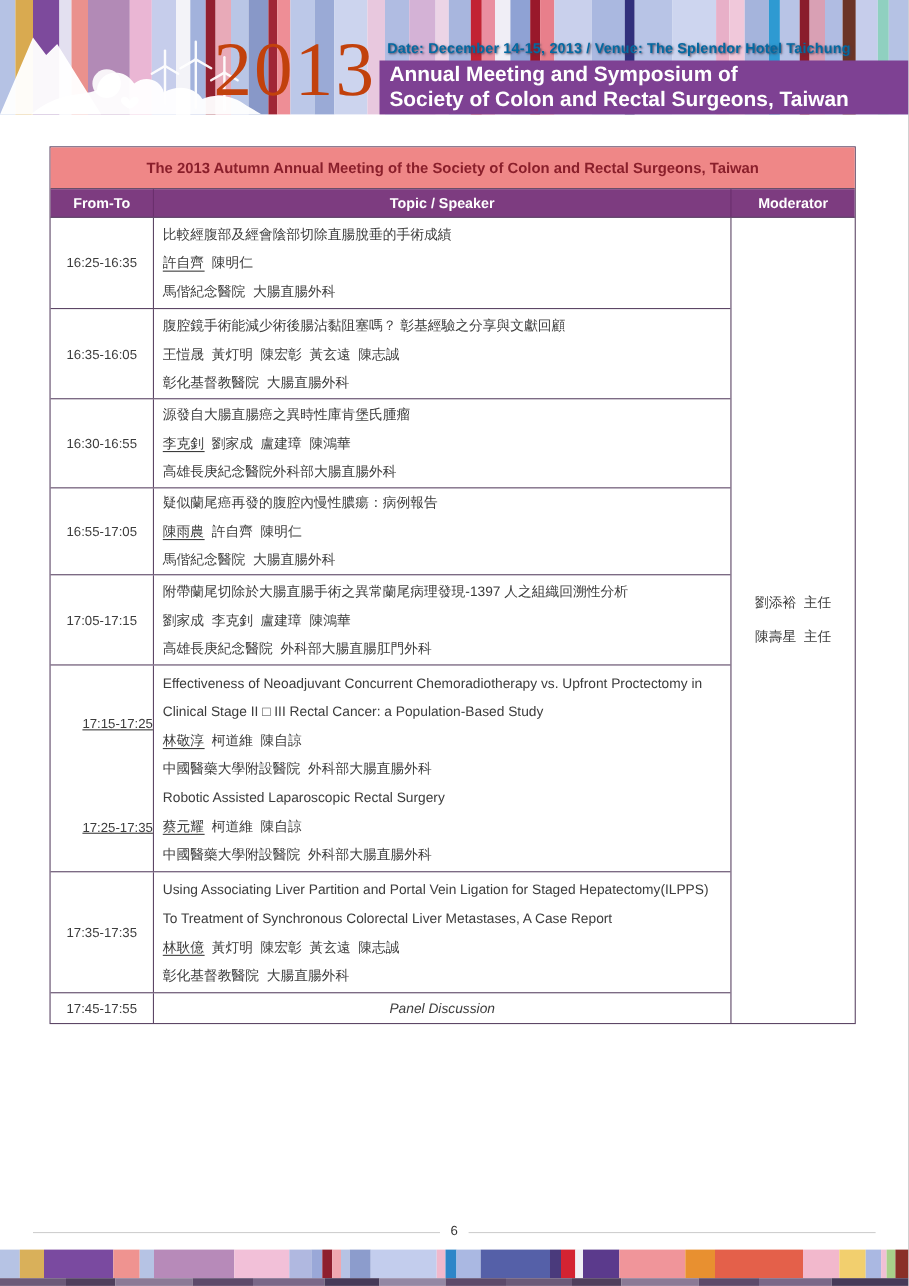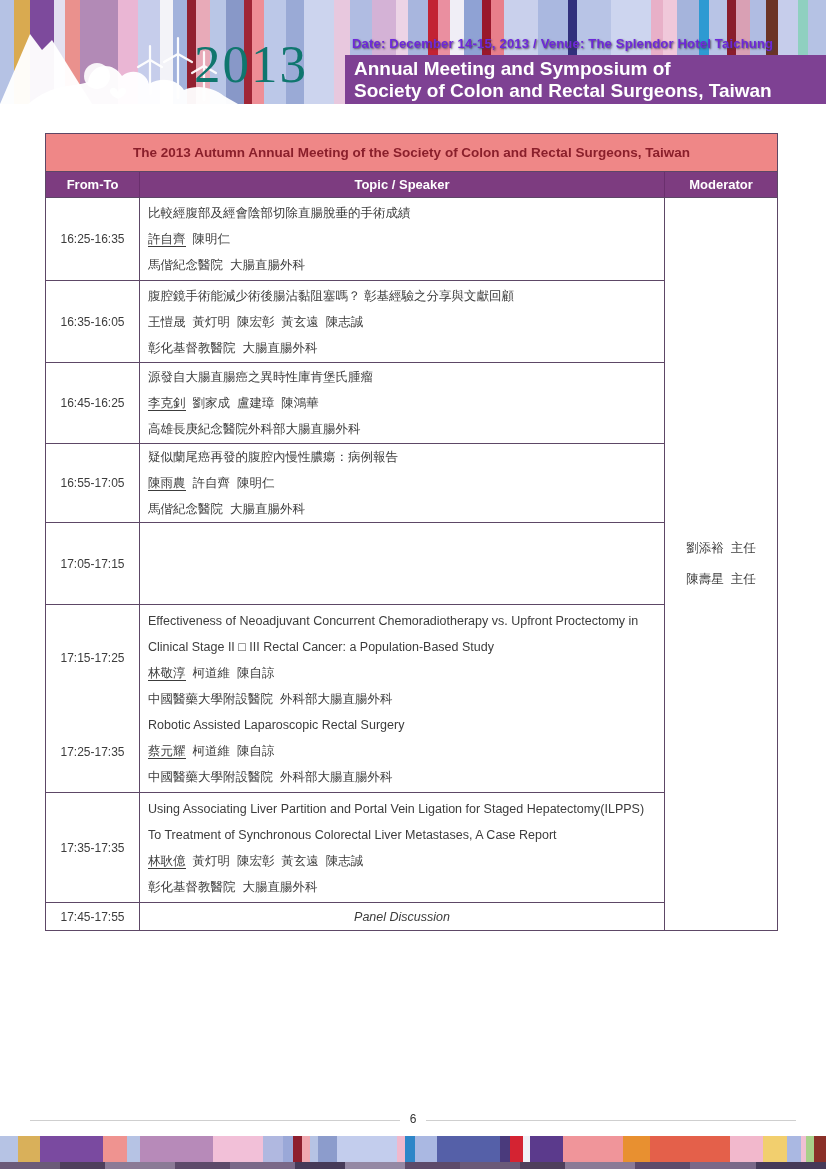--- a/index.html
+++ b/index.html
@@ -5,24 +5,24 @@
   * { margin:0; padding:0; box-sizing:border-box; }
   body { background:#888; }
   .page { position:relative; width:826px; height:1169px; background:#ffffff;
           font-family:"Liberation Sans","DejaVu Sans",sans-serif; overflow:hidden; margin:0 auto; }
 
   
   .banner { position:absolute; left:0; top:0; width:826px; height:104px; }
   .stripes { position:absolute; left:0; top:0; width:826px; height:104px; display:flex; }
   .stripe { height:100%; flex:0 0 auto; }
   .banner-illustration { position:absolute; left:0; top:20px; }
-  .banner-year { position:absolute; left:194px; top:24px; color:#0f766e;
+  .banner-year { position:absolute; left:194px; top:24px; color:#c2410c;
                  font-family:"Liberation Serif","DejaVu Serif",serif;
-                 font-size:53px; line-height:80px; letter-spacing:2px; }
-  .banner-datevenue { position:absolute; left:352px; top:36px; color:#6d28d9;
+                 font-size:70px; line-height:80px; letter-spacing:2px; }
+  .banner-datevenue { position:absolute; left:352px; top:36px; color:#0369a1;
                       font-size:13px; font-weight:bold; letter-spacing:0.2px;
                       text-shadow:1px 1px 2px rgba(70,60,80,0.9); }
   .banner-box { position:absolute; left:345px; top:55px; width:481px; height:49px;
                 background:#7e4193; color:#ffffff; padding:3px 0 0 9px; }
   .banner-box div { font-size:19px; font-weight:bold; line-height:22px; }
 
   
   .conference-table { position:absolute; left:45px; top:133px; width:733px;
                       border:1px solid #5d4766; color:#3c3c3c; }
   .t-title { height:38px; background:#ef8787; color:#8a1f2b; font-size:13.5px; font-weight:bold;
@@ -36,21 +36,21 @@
 
   .t-body { display:flex; }
   .t-left { width:618px; }
   .t-mod  { flex:1; border-left:1px solid #5d4766; display:flex; flex-direction:column;
             align-items:center; justify-content:center; gap:14px; font-size:12.5px; white-space:pre-wrap; }
 
   .trow { display:flex; border-bottom:1px solid #5d4766; }
   .trow:last-child { border-bottom:none; }
   .cell-time { width:94px; border-right:1px solid #5d4766; display:flex; align-items:center;
                justify-content:center; font-size:12px; }
-  .cell-time.dual { flex-direction:column; align-items:center; }
+  .cell-time.dual { flex-direction:column; align-items:flex-end;text-decoration:underline; }
   .dual .t-a { flex:4; display:flex; align-items:center; justify-content:center; }
   .dual .t-b { flex:3; display:flex; align-items:center; justify-content:center; }
   .cell-topic { width:524px; padding:2px 8px; font-size:12.5px; display:flex;
                 flex-direction:column; justify-content:center; }
   .cell-panel { width:524px; display:flex; align-items:center; justify-content:center; font-size:12.5px;font-style:italic; }
   .line { line-height:26px; white-space:pre-wrap; }
   .u-lead { border-bottom:1px solid #3c3c3c; }
   .u-lead:empty { border-bottom:none; }
 
   
@@ -173,39 +173,44 @@
         <div class="trow" style="height:82px">
           <div class="cell-time">16:35-16:05</div>
           <div class="cell-topic">
             <div class="line">腹腔鏡手術能減少術後腸沾黏阻塞嗎？ 彰基經驗之分享與文獻回顧</div>
             <div class="line"><span class="u-lead"></span><span>王愷晟  黃灯明  陳宏彰  黃玄遠  陳志誠</span></div>
             <div class="line">彰化基督教醫院  大腸直腸外科</div>
           </div>
         </div>
 
         <div class="trow" style="height:81px">
-          <div class="cell-time">16:45-16:25</div>
+          <div class="cell-time">16:30-16:55</div>
           <div class="cell-topic">
             <div class="line">源發自大腸直腸癌之異時性庫肯堡氏腫瘤</div>
             <div class="line"><span class="u-lead">李克釗</span><span>  劉家成  盧建璋  陳鴻華</span></div>
             <div class="line">高雄長庚紀念醫院外科部大腸直腸外科</div>
           </div>
         </div>
 
         <div class="trow" style="height:79px">
           <div class="cell-time">16:55-17:05</div>
           <div class="cell-topic">
             <div class="line">疑似蘭尾癌再發的腹腔內慢性膿瘍：病例報告</div>
             <div class="line"><span class="u-lead">陳雨農</span><span>  許自齊  陳明仁</span></div>
             <div class="line">馬偕紀念醫院  大腸直腸外科</div>
           </div>
         </div>
 
         <div class="trow" style="height:82px">
           <div class="cell-time">17:05-17:15</div>
+          <div class="cell-topic">
+            <div class="line">附帶蘭尾切除於大腸直腸手術之異常蘭尾病理發現-1397 人之組織回溯性分析</div>
+            <div class="line"><span class="u-lead"></span><span>劉家成  李克釗  盧建璋  陳鴻華</span></div>
+            <div class="line">高雄長庚紀念醫院  外科部大腸直腸肛門外科</div>
+          </div>
         </div>
 
         <div class="trow" style="height:188px">
           <div class="cell-time dual">
             <div class="t-a">17:15-17:25</div>
             <div class="t-b">17:25-17:35</div>
           </div>
           <div class="cell-topic">
             <div class="line">Effectiveness of Neoadjuvant Concurrent Chemoradiotherapy vs. Upfront Proctectomy in Clinical Stage II □ III Rectal Cancer: a Population-Based Study</div>
             <div class="line"><span class="u-lead">林敬淳</span><span>  柯道維  陳自諒</span></div>

